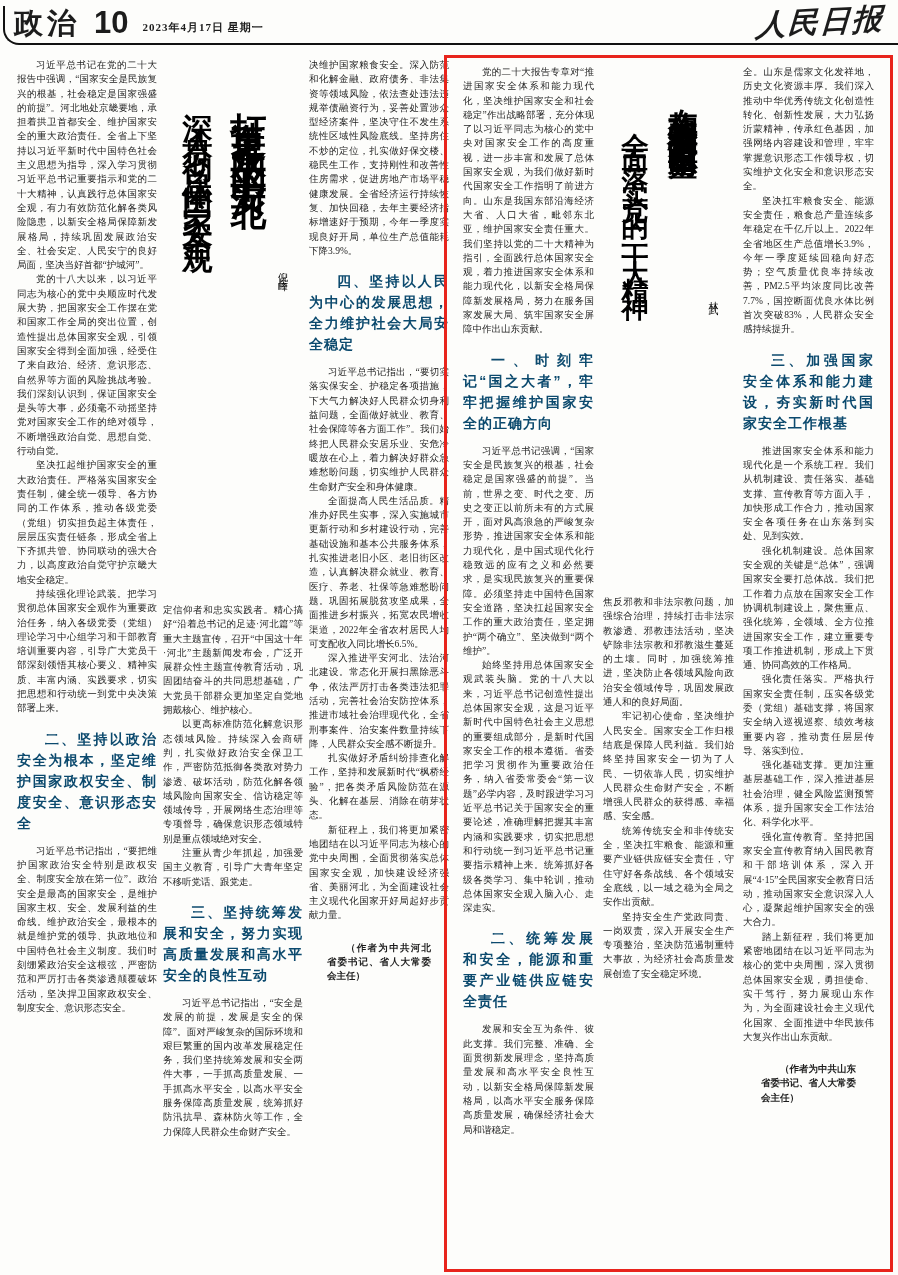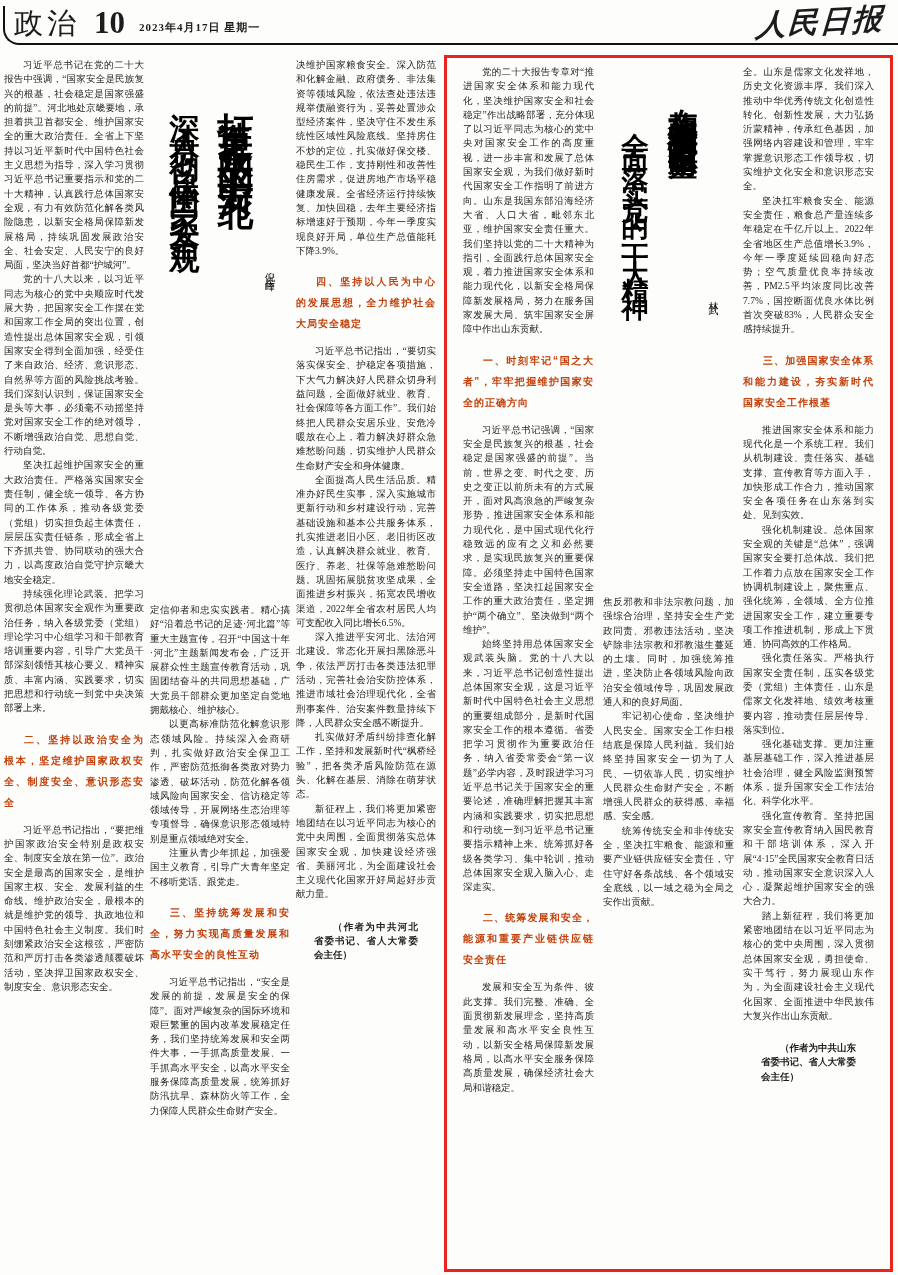--- a/index.html
+++ b/index.html
@@ -9,46 +9,46 @@
     overflow:hidden;
   }
   
   .hdr{position:absolute;left:0;top:0;width:898px;height:55px;}
   .hdr-tab{
     position:absolute;left:3px;top:6px;width:893px;height:37px;
     border-left:2px solid #111;border-bottom:2px solid #111;
     border-bottom-left-radius:16px;
   }
   .hdr-left{position:absolute;left:14px;top:4px;display:flex;align-items:baseline;gap:14px;}
-  .sec-title{font-family:"Liberation Sans","DejaVu Sans",sans-serif;font-weight:normal;font-size:29px;letter-spacing:4px;text-align:center;}
-  .page-num{font-family:Liberation Serif, serif;font-weight:bold;font-size:31px;}
+  .sec-title{font-family:"Liberation Sans","DejaVu Sans",sans-serif;font-weight:bold;font-size:29px;letter-spacing:4px;text-align:center;}
+  .page-num{font-family:Liberation Sans, sans-serif;font-weight:bold;font-size:31px;}
   .hdr-date{font-size:11px;font-weight:bold;letter-spacing:1px;position:relative;top:-2px;}
   .masthead{
     position:absolute;right:14px;top:2px;
     font-family:"DejaVu Serif","Liberation Serif",serif;
     font-style:italic;font-weight:bold;font-size:30px;letter-spacing:2px;
     transform:rotate(-3deg) skewX(-6deg);
   }
   
   .col{font-size:9.5px;line-height:14.3px;text-align:justify;}
   .para{margin:0;text-indent:2em;}
   .para.cont{text-indent:0;}
   .col-heading{
     font-family:"Liberation Sans","DejaVu Sans",sans-serif;font-weight:bold;
-    font-size:10px;line-height:21px;letter-spacing:1px;color:#c2410c;
+    font-size:14px;line-height:21px;letter-spacing:1px;color:#0c4a6e;
     margin:13px 0 10px 0;text-indent:2em;text-align:justify;
   }
   .author-note{margin:18px;text-indent:2em;font-weight:bold;font-family:"Liberation Sans","DejaVu Sans",sans-serif;font-size:9.5px;}
   
   .headline{display:flex;flex-direction:row;justify-content:center;}
   .v{writing-mode:vertical-rl;text-orientation:upright;font-weight:bold;color:#000;
      font-family:"Liberation Sans","DejaVu Sans",sans-serif;}
   
   .art-hebei{
-    position:absolute;left:4px;top:58px;width:432px;height:1212px;
+    position:absolute;left:17px;top:58px;width:432px;height:1212px;
     display:grid;grid-template-columns:repeat(3,1fr);column-gap:6px;
   }
   .hebei-headline{height:545px;}
   .hb-kicker{font-size:30px;letter-spacing:13px;padding-top:32px;}
   .hb-title{font-size:36px;letter-spacing:8px;padding-top:26px;margin-left:6px;}
   .hb-byline{font-size:10px;letter-spacing:4px;margin-top:207px;margin-left:3px;font-weight:normal;}
   
   .art-shandong{
     position:absolute;left:444px;top:55px;width:449px;height:1217px;
     border:3px solid var(--frame,#e8241c);box-sizing:border-box;
@@ -116,30 +116,31 @@
       <div class="col-heading">二、统筹发展和安全，能源和重要产业链供应链安全责任</div>
       <p class="para">发展和安全互为条件、彼此支撑。我们完整、准确、全面贯彻新发展理念，坚持高质量发展和高水平安全良性互动，以新安全格局保障新发展格局，以高水平安全服务保障高质量发展，确保经济社会大局和谐稳定。</p>
     </div>
   <div>
     <div class="headline sd-headline">
       <span class="v sd-kicker">全面落实党的二十大精神</span>
       <span class="v sd-title">在构建新安全格局中贡献山东力量</span>
       <span class="v sd-byline">林武</span>
     </div>
     <div class="col">
-        <p class="para cont">焦反邪教和非法宗教问题，加强综合治理，坚持安全生产党政同责、邪教违法活动，坚决铲除非法宗教和邪教滋生蔓延的土壤。同时，加强统筹推进，坚决防止各领域风险向政治安全领域传导，巩固发展政通人和的良好局面。</p>
+        <p class="para cont">焦反邪教和非法宗教问题，加强综合治理，持续打击非法宗教渗透、邪教违法活动，坚决铲除非法宗教和邪教滋生蔓延的土壤。同时，加强统筹推进，坚决防止各领域风险向政治安全领域传导，巩固发展政通人和的良好局面。</p>
         <p class="para">牢记初心使命，坚决维护人民安全。国家安全工作归根结底是保障人民利益。我们始终坚持国家安全一切为了人民、一切依靠人民，切实维护人民群众生命财产安全，不断增强人民群众的获得感、幸福感、安全感。</p>
         <p class="para">统筹传统安全和非传统安全，坚决扛牢粮食、能源和重要产业链供应链安全责任，守住守好各条战线、各个领域安全底线，以一域之稳为全局之安作出贡献。</p>
+        <p class="para">坚持安全生产党政同责、一岗双责，深入开展安全生产专项整治，坚决防范遏制重特大事故，为经济社会高质量发展创造了安全稳定环境。</p>
       </div>
   </div>
   <div class="col">
       <p class="para cont">全。山东是儒家文化发祥地，历史文化资源丰厚。我们深入推动中华优秀传统文化创造性转化、创新性发展，大力弘扬沂蒙精神，传承红色基因，加强网络内容建设和管理，牢牢掌握意识形态工作领导权，切实维护文化安全和意识形态安全。</p>
       <p class="para">坚决扛牢粮食安全、能源安全责任，粮食总产量连续多年稳定在千亿斤以上。2022年全省地区生产总值增长3.9%，今年一季度延续回稳向好态势；空气质量优良率持续改善，PM2.5平均浓度同比改善7.7%，国控断面优良水体比例首次突破83%，人民群众安全感持续提升。</p>
       <div class="col-heading">三、加强国家安全体系和能力建设，夯实新时代国家安全工作根基</div>
       <p class="para">推进国家安全体系和能力现代化是一个系统工程。我们从机制建设、责任落实、基础支撑、宣传教育等方面入手，加快形成工作合力，推动国家安全各项任务在山东落到实处、见到实效。</p>
       <p class="para">强化机制建设。总体国家安全观的关键是“总体”，强调国家安全要打总体战。我们把工作着力点放在国家安全工作协调机制建设上，聚焦重点、强化统筹，全领域、全方位推进国家安全工作，建立重要专项工作推进机制，形成上下贯通、协同高效的工作格局。</p>
-      <p class="para">强化责任落实。严格执行国家安全责任制，压实各级党委（党组）主体责任，山东是儒家文化发祥地、绩效考核重要内容，推动责任层层传导、落实到位。</p>
+      <p class="para">强化责任落实。严格执行国家安全责任制，压实各级党委（党组）基础支撑，将国家安全纳入巡视巡察、绩效考核重要内容，推动责任层层传导、落实到位。</p>
       <p class="para">强化基础支撑。更加注重基层基础工作，深入推进基层社会治理，健全风险监测预警体系，提升国家安全工作法治化、科学化水平。</p>
       <p class="para">强化宣传教育。坚持把国家安全宣传教育纳入国民教育和干部培训体系，深入开展“4·15”全民国家安全教育日活动，推动国家安全意识深入人心，凝聚起维护国家安全的强大合力。</p>
       <p class="para">踏上新征程，我们将更加紧密地团结在以习近平同志为核心的党中央周围，深入贯彻总体国家安全观，勇担使命、实干笃行，努力展现山东作为，为全面建设社会主义现代化国家、全面推进中华民族伟大复兴作出山东贡献。</p>
       <p class="author-note">（作者为中共山东省委书记、省人大常委会主任）</p>
     </div>
 </div>
 
 </body></html>

